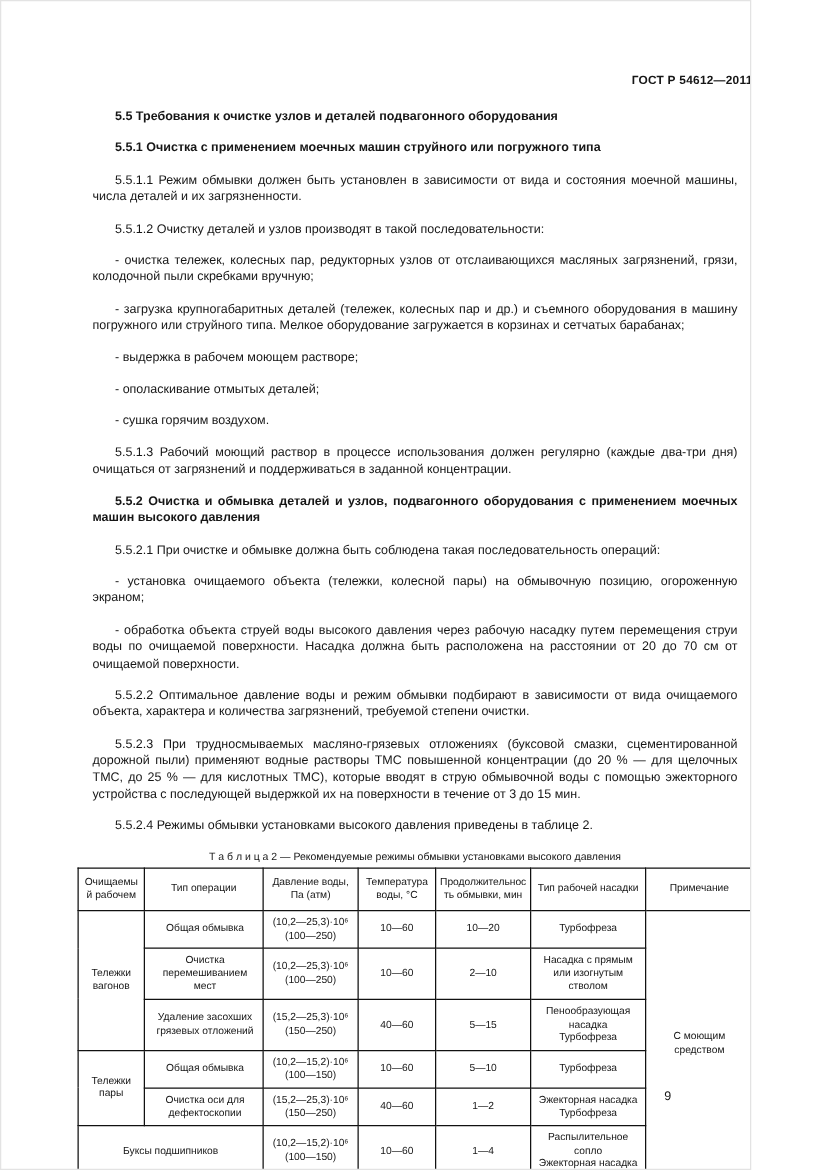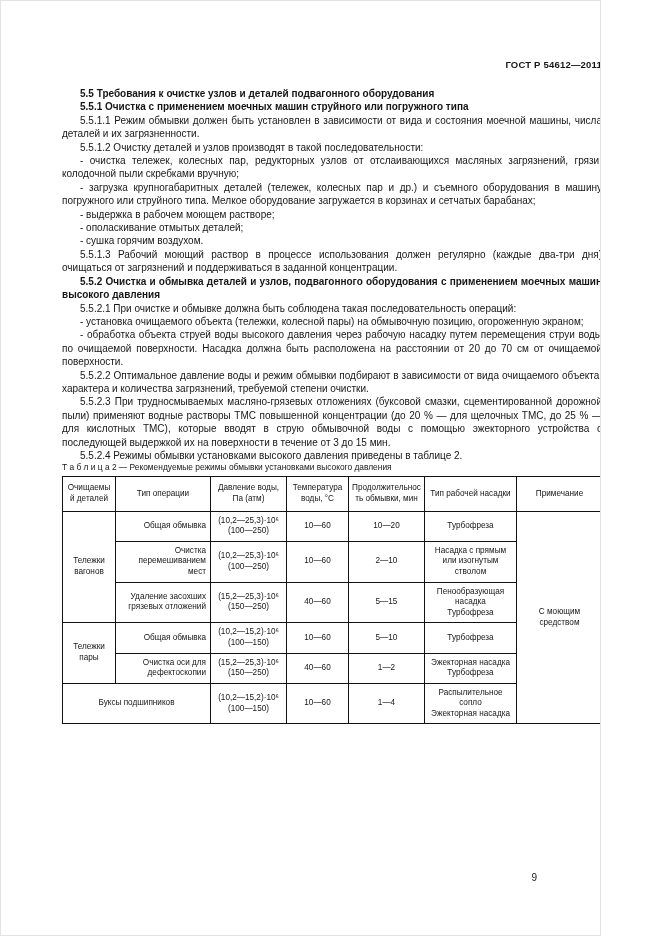--- a/index.html
+++ b/index.html
@@ -21,49 +21,49 @@
     width: 540px;
   }
   .doc-num {
     text-align: right;
     font-weight: bold;
     font-size: 9.5px;
     margin-bottom: 17px;
     letter-spacing: 0.2px;
   }
   .body-text p {
-    margin: 0;
+    margin: 12px;
     font-size: 10px;
     line-height: 13.4px;
     text-align: justify;
     text-indent: 18px;
   }
   .body-text p.bold { font-weight: bold; }
   .tcaption {
     margin-bottom: 4px;
     font-size: 8.4px;
-    text-align: left;
+    text-align: center;
   }
   table.modes {
     border-collapse: collapse;
     width: 100%;
     table-layout: fixed;
     font-size: 8.2px;
   }
   table.modes th, table.modes td {
     border: 1px solid #111;
     padding: 4px 4px;
     vertical-align: middle;
     text-align: center;
     line-height: 10.6px;
     font-weight: normal;
     word-wrap: break-word;
   }
   table.modes th { padding: 6px 3px; }
-  table.modes td.op { text-align: right; padding-left: 6px; }
+  table.modes td.op { text-align: center; padding-left: 6px; }
   table.modes .pre { white-space: pre-line; }
   .page-num {
     position: absolute;
     right: 63px;
     bottom: 52px;
     font-size: 10px;
   }
 </style>
 </head>
 <body>
@@ -100,21 +100,21 @@
         <col style="width:53px">
         <col style="width:95px">
         <col style="width:76px">
         <col style="width:62px">
         <col style="width:76px">
         <col style="width:92px">
         <col style="width:86px">
       </colgroup>
       <thead>
         <tr>
-          <th>Очищаемый деталей</th>
+          <th>Очищаемый рабочем</th>
           <th>Тип операции</th>
           <th>Давление воды, Па (атм)</th>
           <th>Температура воды, °С</th>
           <th>Продолжительность обмывки, мин</th>
           <th>Тип рабочей насадки</th>
           <th>Примечание</th>
         </tr>
       </thead>
       <tbody>
         <tr>

